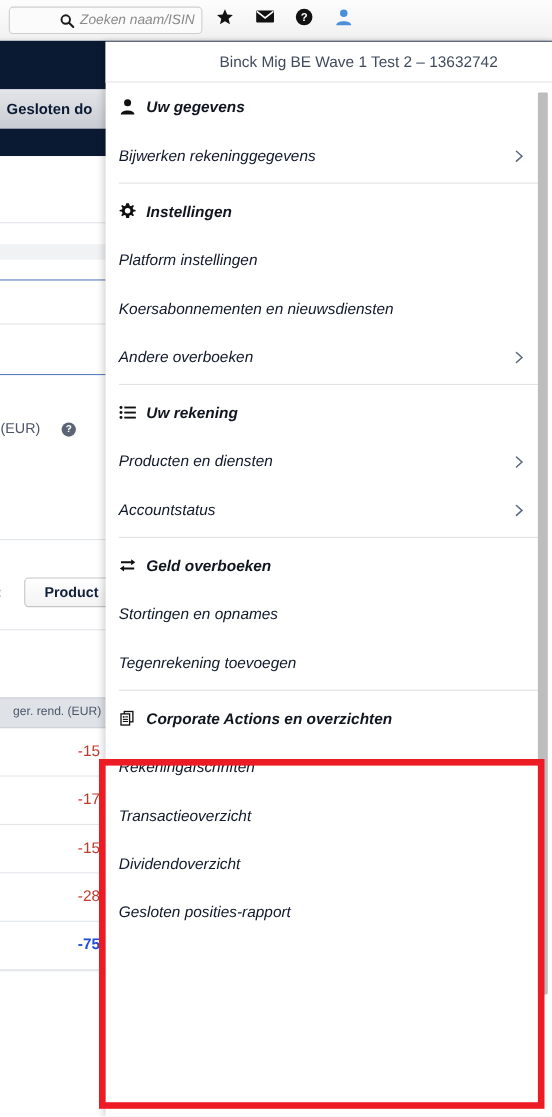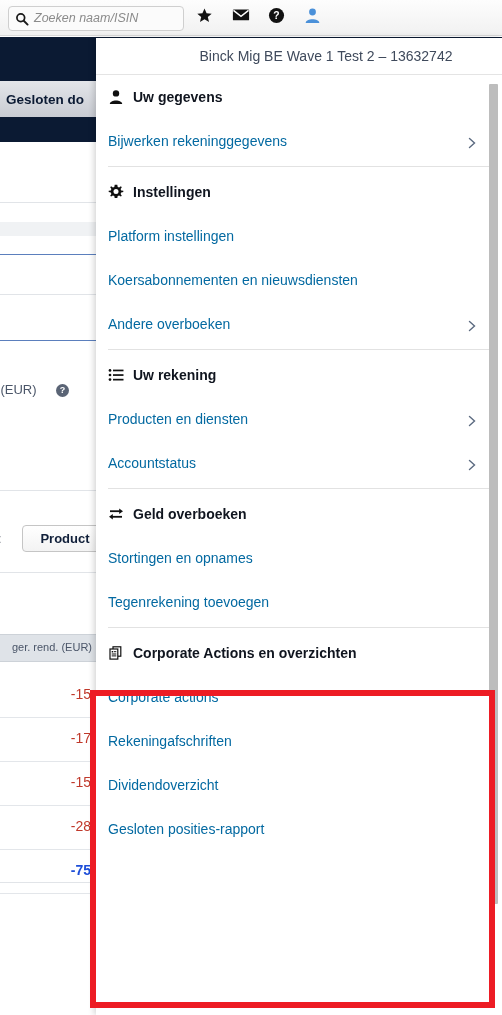--- a/index.html
+++ b/index.html
@@ -15,21 +15,21 @@
   .bg-layer { position:absolute; inset:0; background:#ffffff; }
 
   .topbar {
     position:absolute; left:0; top:0; width:502px; height:36px;
     background: linear-gradient(#fdfdfd, #f1f1f1);
     border-bottom:1px solid #d9d9d9;
   }
   .search-box {
     position:absolute; left:8px; top:6px; width:176px; height:25px;
     background:#fbfbfb; border:1px solid #cfcfcf; border-radius:4px;
-    display:flex; align-items:center; padding:0 6px;
+    display:flex; align-items:center; padding:0 6px;justify-content:flex-end;
   }
   .search-icon { width:14px; height:14px; flex:0 0 auto; margin-right:5px; }
   .search-placeholder {
     font-size:12.5px; font-style:italic; color:#8b8b8b; line-height:1;
     font-family:"Liberation Sans", sans-serif; white-space:nowrap;
   }
   .top-icons { position:absolute; left:196px; top:7px; display:flex; gap:19px; align-items:center; }
   .ticon { width:17px; height:17px; display:block; }
 
   .navbar-dark {
@@ -73,21 +73,20 @@
   .tbl-header {
     position:absolute; left:0; top:492px; width:96px; height:28px;
     background:#dfe3e8; border-top:1px solid #cdd2d8; border-bottom:1px solid #cdd2d8;
   }
   .tbl-header span {
     position:absolute; right:4px; top:6px; font-size:11px; color:#4a5568; white-space:nowrap;
   }
   .tbl-row {
     position:absolute; left:0; width:96px; height:44px;
     border-bottom:1px solid #e3e6ea;
-    margin-top:12px;
   }
   .tbl-row .val {
     position:absolute; right:5px; top:12px;
     font-size:14px; color:#c0392b; white-space:nowrap;
   }
   .tbl-row.total .val { font-weight:bold; color:#1d4ed8; }
 
   
   .panel {
     position:absolute; left:96px; top:38px; width:406px; height:977px;
@@ -105,33 +104,33 @@
   }
   .panel-close {
     position:absolute; right:10px; top:9px; width:20px; height:20px;
     cursor:pointer;
   }
   .panel-body {
     position:absolute; left:0; top:37px; width:406px; height:940px;
     overflow:hidden;
   }
 
-  .section { position:relative; }
+  .section { position:relative;font-style:italic; }
   .section-head {
     display:flex; align-items:center; gap:9px;
     padding:0 0 0 12px; height:44px;
   }
   .section-head .sico { width:16px; height:16px; flex:0 0 auto; display:block; }
   .section-head .stitle { font-size:14px; font-weight:bold; color:#10151f; white-space:nowrap; }
 
   .menu-item {
     position:relative; height:44px; display:flex; align-items:center;
     padding-left:12px; padding-right:30px; cursor:pointer;
   }
-  .menu-item .mlabel { font-size:14px; color:#0369a1; white-space:nowrap; }
+  .menu-item .mlabel { font-size:14px; color:#0f172a; white-space:nowrap; }
   .chev { position:absolute; right:24px; top:50%; transform:translateY(-50%); width:12px; height:12px; }
 
   .divider { height:1px; background:#e2e2e2; margin:3px 12px 3px 12px; }
 
   .scroll-track {
     position:absolute; right:3px; top:44px; width:10px; height:930px;
     background:transparent;
   }
   .scroll-thumb {
     position:absolute; right:4px; top:46px; width:9px; height:820px;
@@ -363,24 +362,24 @@
               <rect x="2.6" y="4.6" width="6.6" height="8.9" fill="#ffffff"></rect>
               <rect x="3.7" y="6.0" width="1.5" height="1.5" fill="#101010"></rect>
               <rect x="5.9" y="6.2" width="2.4" height="1.0" fill="#101010"></rect>
               <rect x="3.7" y="8.5" width="4.6" height="1.0" fill="#101010"></rect>
               <rect x="3.7" y="10.4" width="4.6" height="1.0" fill="#101010"></rect>
             </svg>
           </span>
           <span class="stitle">Corporate Actions en overzichten</span>
         </div>
         <div class="menu-item">
-          <span class="mlabel">Corporate actions</span>
-        </div>
-        <div class="menu-item">
           <span class="mlabel">Rekeningafschriften</span>
+        </div>
+        <div class="menu-item">
+          <span class="mlabel">Transactieoverzicht</span>
         </div>
         <div class="menu-item">
           <span class="mlabel">Dividendoverzicht</span>
         </div>
         <div class="menu-item">
           <span class="mlabel">Gesloten posities-rapport</span>
         </div>
       </div>
 
     </div>

